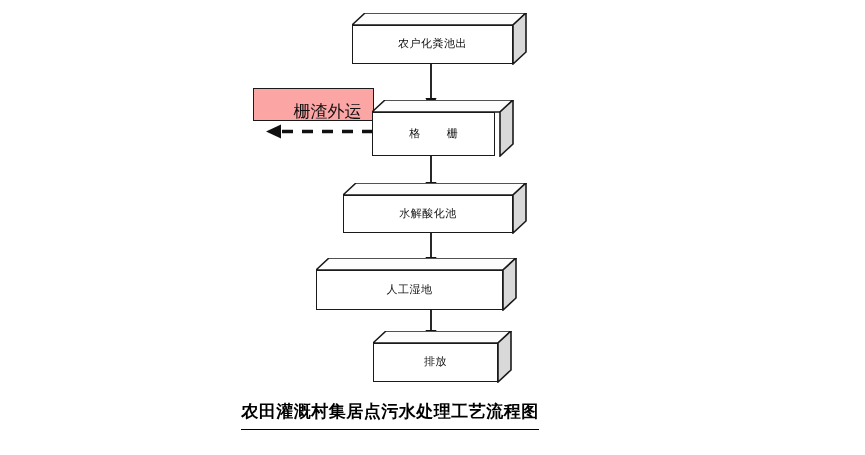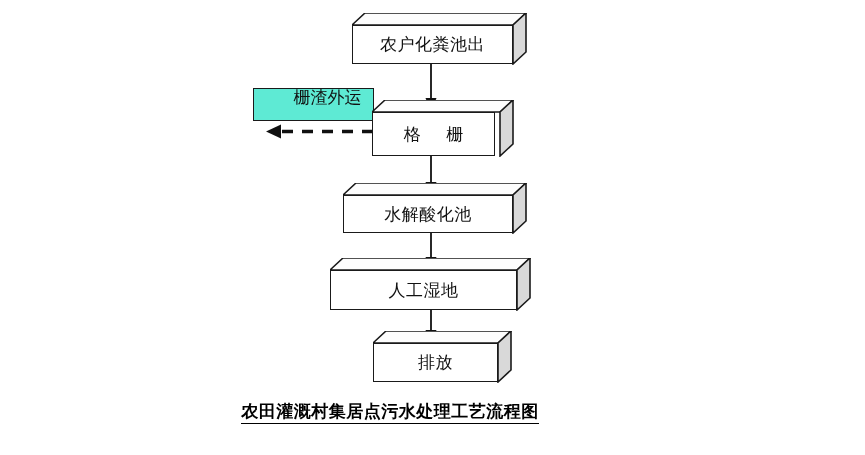--- a/index.html
+++ b/index.html
@@ -37,39 +37,40 @@
     display: flex;
     align-items: center;
     justify-content: center;
   }
   .box3d .face-top,
   .box3d .face-side {
     position: absolute;
     pointer-events: none;
   }
   .box3d .label {
-    font-size: 17px;
+    font-size: 11px;
     line-height: 1;
     color: #111111;
     white-space: nowrap;
     letter-spacing: 0.5px;
+    font-family: Liberation Mono, monospace;
   }
   .box3d .label.spaced {
     letter-spacing: 10px;
     text-indent: 10px;
   }
 
   
   .box2d {
     position: absolute;
     box-sizing: border-box;
     border: 1.6px solid #1a1a1a;
-    background: #5eead4;
+    background: #fca5a5;
     display: flex;
-    align-items: flex-start;
+    align-items: flex-end;
     justify-content: center;
     padding-left: 28px;
   }
   .box2d .label {
     font-size: 17px;
     line-height: 1;
     color: #111111;
     white-space: nowrap;
   }
 
@@ -86,21 +87,21 @@
     top: 400px;
     width: 780px;
     text-align: center;
     font-size: 17px;
     font-weight: bold;
     color: #000000;
     letter-spacing: 0.5px;
   }
   #caption .caption-text {
     border-bottom: 1.8px solid #000000;
-    padding-bottom: 2px;
+    padding-bottom: 8px;
   }
 </style>
 </head>
 <body>
 
 <div id="diagram-canvas">
 
   <div class="box3d" style="left:352px; top:13px; width:175px; height:52px;">
     <svg class="face-top" width="175" height="52" style="left:0; top:0;">
       <polygon points="0,12 13,0 174,0 161,12" fill="#fdfdfd" stroke="#1a1a1a" stroke-width="1.6"></polygon>
@@ -148,21 +149,21 @@
     <div class="face-front" style="top:12px; width:170px; height:38px;">
       <span class="label">水解酸化池</span>
     </div>
   </div>
 
   <svg class="connector" style="left:423px; top:233px;" width="16" height="40">
     <line x1="8" y1="0" x2="8" y2="26" stroke="#111111" stroke-width="1.8"></line>
     <polygon points="8,38 2.5,24 13.5,24" fill="#111111"></polygon>
   </svg>
 
-  <div class="box3d" style="left:330px; top:258px; width:201px; height:53px;">
+  <div class="box3d" style="left:316px; top:258px; width:201px; height:53px;">
     <svg class="face-top" width="201" height="53" style="left:0; top:0;">
       <polygon points="0,12 13,0 200,0 187,12" fill="#fdfdfd" stroke="#1a1a1a" stroke-width="1.6"></polygon>
       <polygon points="187,12 200,0 200,40 187,52" fill="#d9d9d9" stroke="#1a1a1a" stroke-width="1.6"></polygon>
     </svg>
     <div class="face-front" style="top:12px; width:187px; height:40px;">
       <span class="label">人工湿地</span>
     </div>
   </div>
 
   <svg class="connector" style="left:423px; top:310px;" width="16" height="36">

